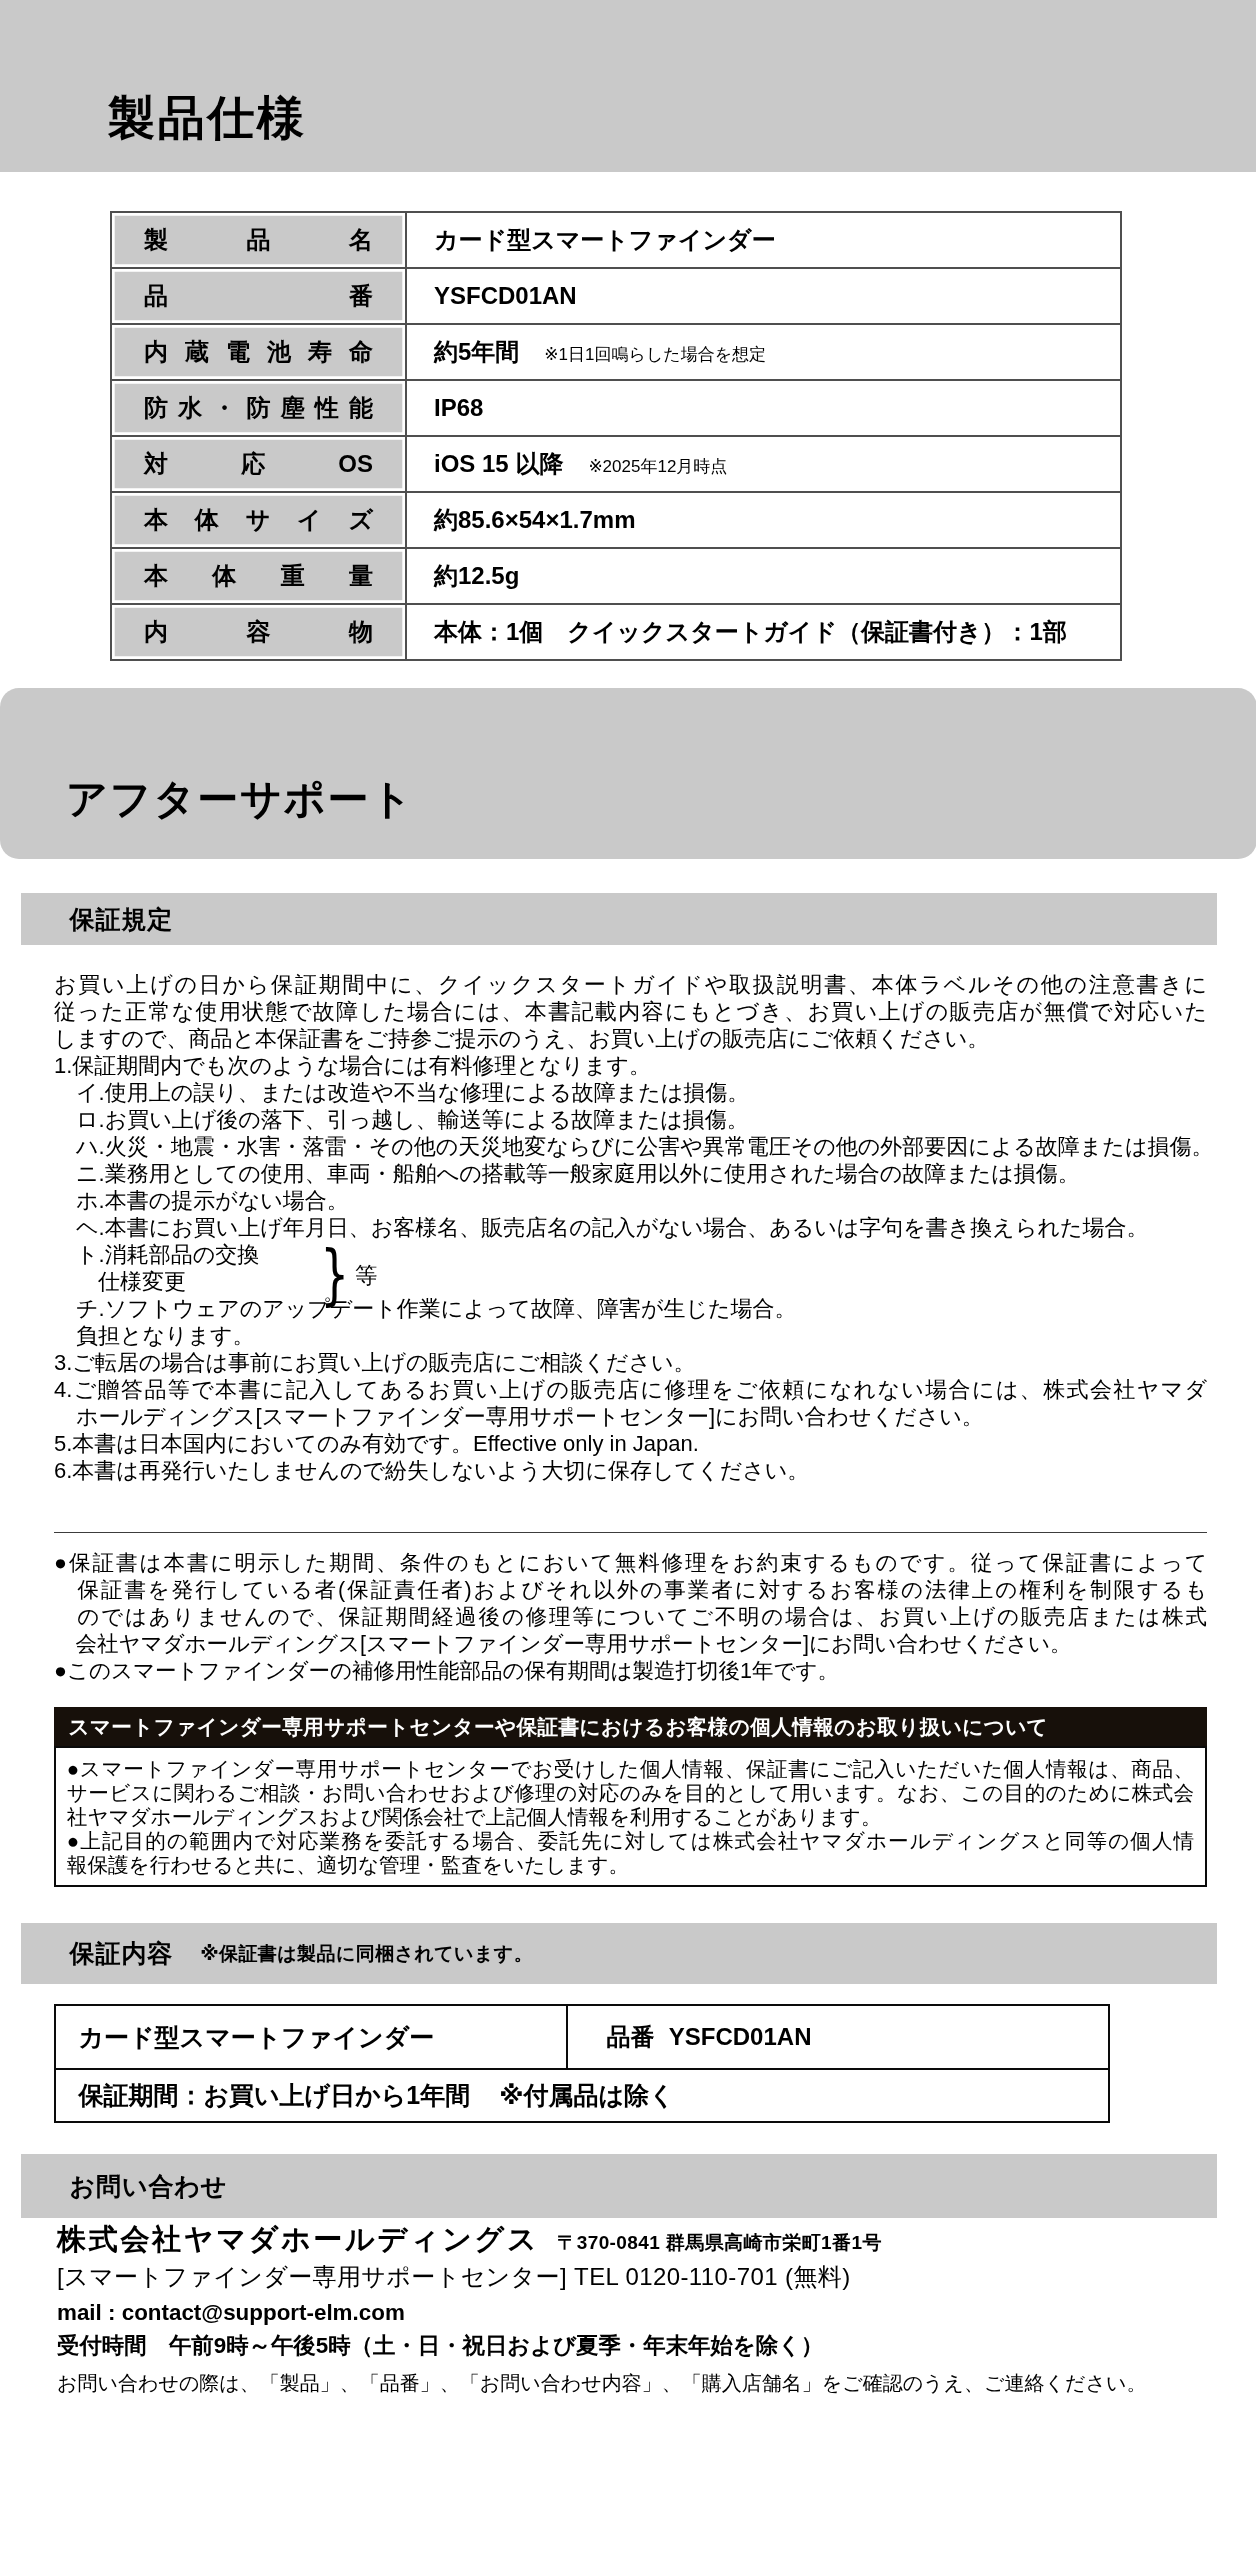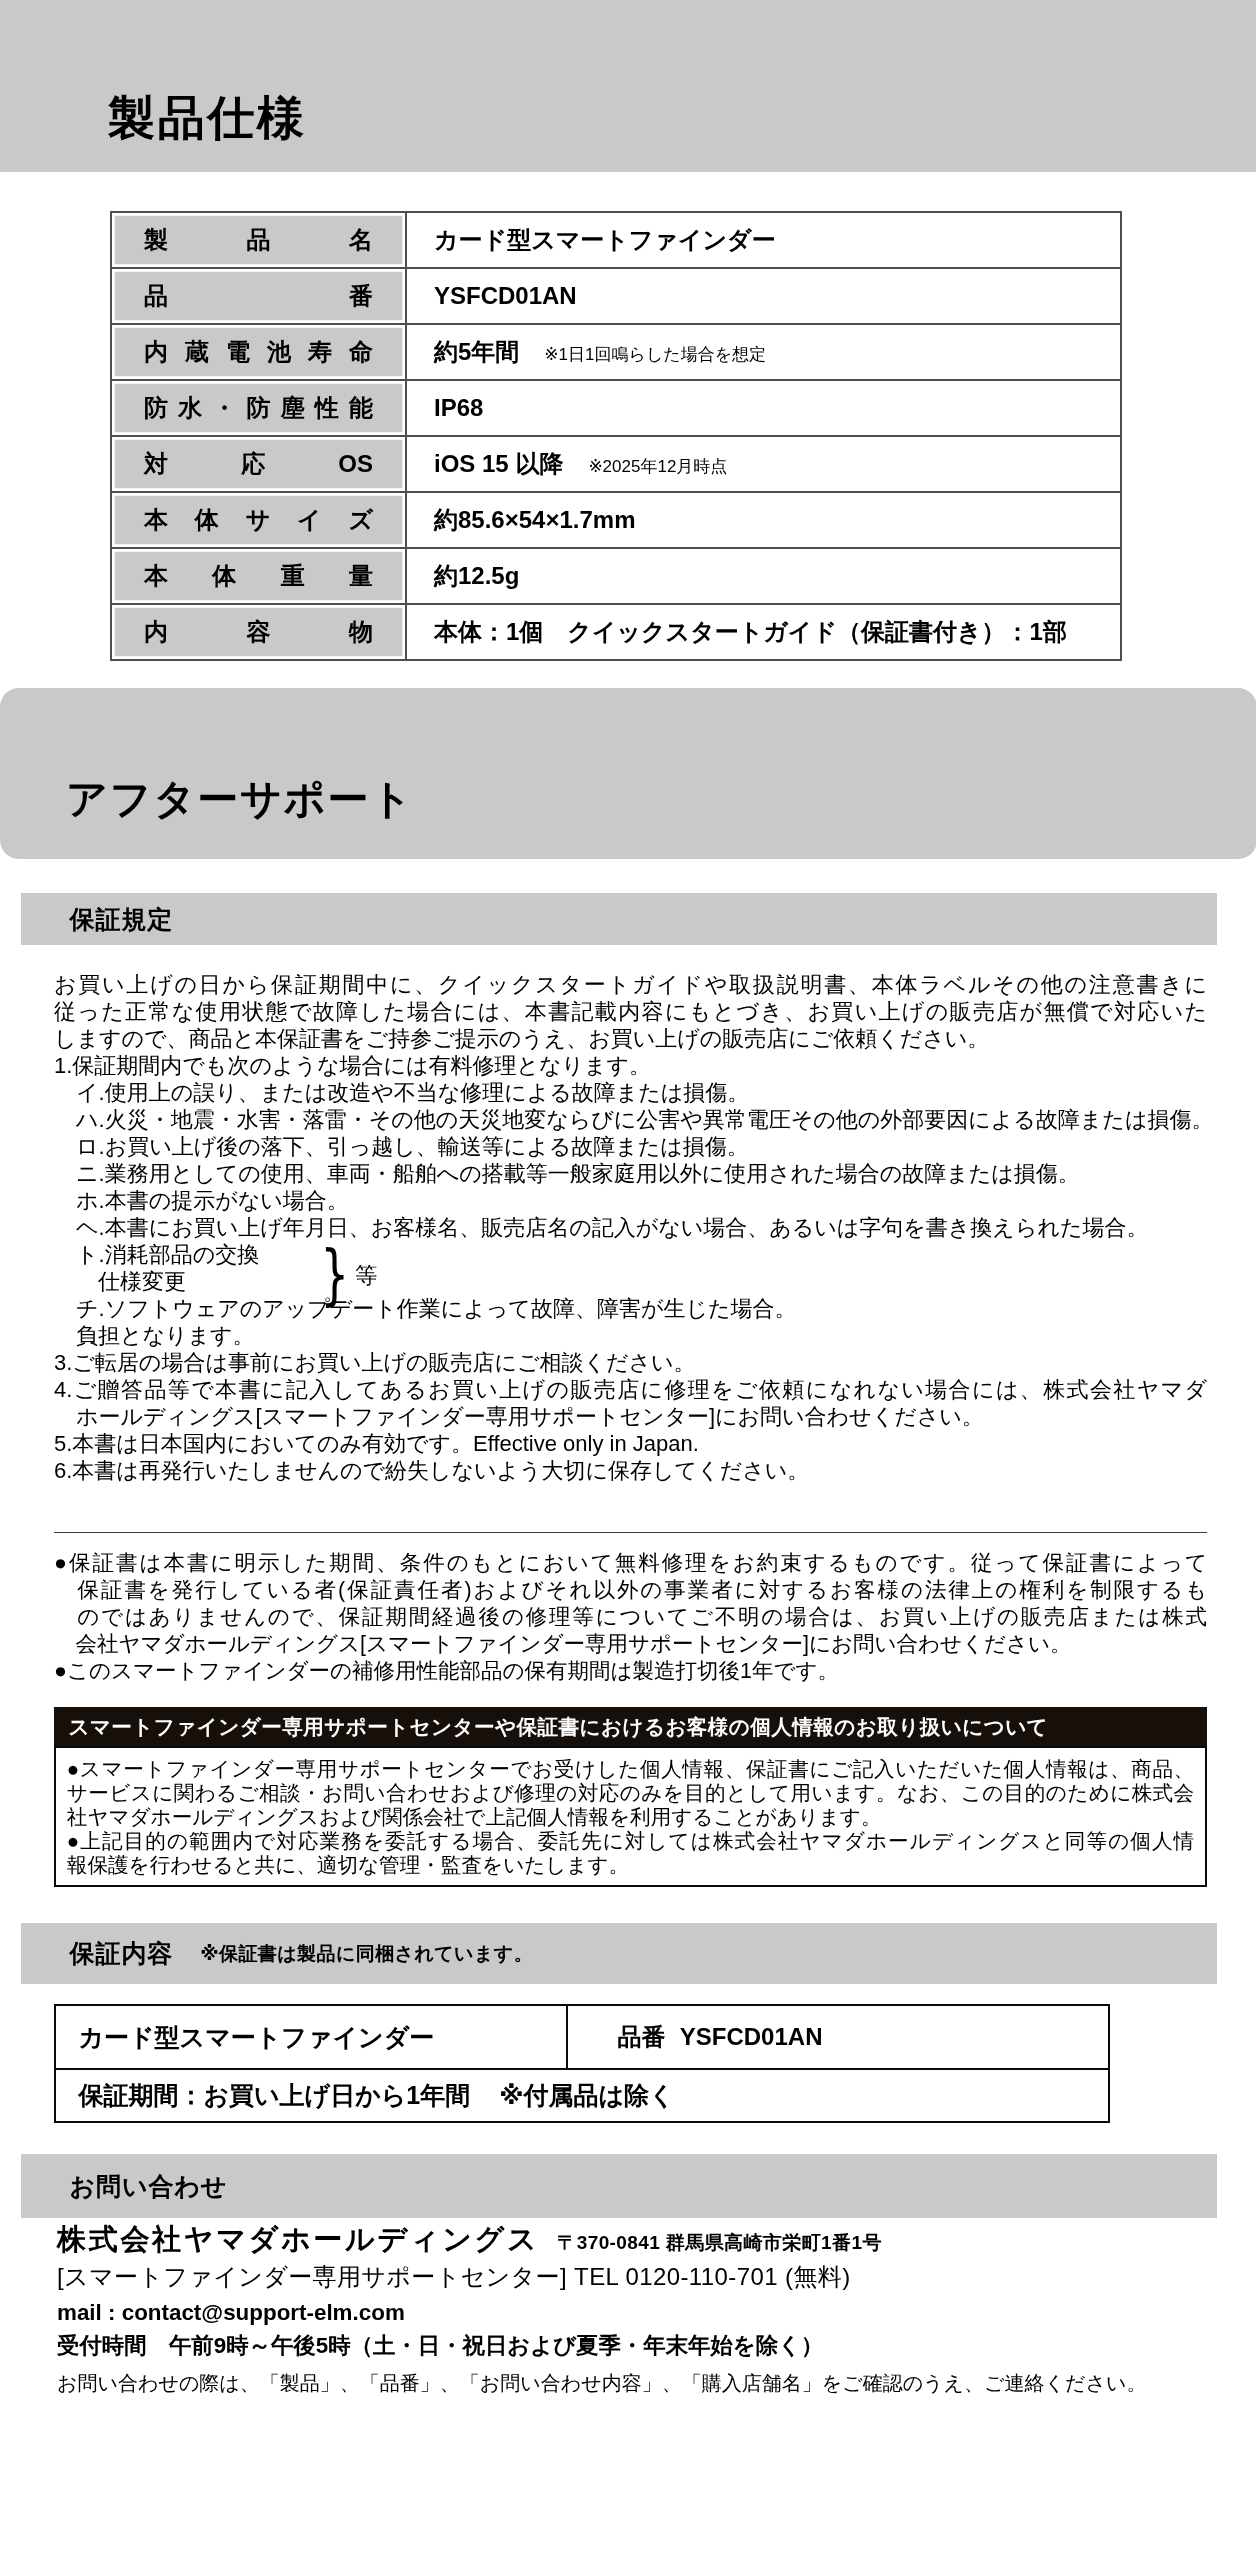--- a/index.html
+++ b/index.html
@@ -40,21 +40,21 @@
   .banner{position:absolute;left:54px;top:1707px;width:1153px;height:39px;background:#17100a;color:#fff;
       display:flex;align-items:center;padding-left:14.4px;box-sizing:border-box;font-size:20.6px;font-weight:bold;letter-spacing:0.4px;}
   .privacy-box{position:absolute;left:54px;top:1746px;width:1153px;height:141px;border:2.7px solid #0a0a0a;box-sizing:border-box;
       padding:9px 10.8px 0 10.8px;font-size:20.6px;line-height:24px;}
   
   table.coverage{position:absolute;left:54px;top:2004px;width:1056px;border-collapse:collapse;table-layout:fixed;}
   table.coverage td{border:2.7px solid #0a0a0a;vertical-align:middle;background:#fff;}
   table.coverage tr.r1 td{height:60px;}
   table.coverage tr.r2 td{height:49px;}
   td.cov-prod{width:487px;padding-left:22.4px;font-size:25px;font-weight:bold;}
-  td.cov-part{padding-left:49px;font-size:24px;font-weight:bold;}
+  td.cov-part{padding-left:38px;font-size:24px;font-weight:bold;}
   td.cov-part .pn{margin-left:14.4px;}
   td.cov-period{padding-left:22.4px;font-size:25px;font-weight:bold;}
   td.cov-period .pnote{margin-left:29px;}
   
   .contact{position:absolute;left:57px;top:2221px;width:1167px;}
   .c-line1{display:flex;align-items:baseline;}
   .c-company{font-size:29px;font-weight:bold;letter-spacing:2.7px;line-height:36px;}
   .c-address{font-size:19px;font-weight:bold;margin-left:18px;letter-spacing:0.4px;}
   .c-center{font-size:24px;font-weight:normal;line-height:36px;margin-top:1.8px;letter-spacing:0.4px;}
   .c-mail{font-size:22.4px;font-weight:bold;line-height:32px;margin-top:1.8px;}
@@ -112,22 +112,22 @@
 <div class="bar bar-rules">
   <span class="bh">保証規定</span>
 </div>
 
 <div class="textblock rules">
   <div class="ln j">お買い上げの日から保証期間中に、クイックスタートガイドや取扱説明書、本体ラベルその他の注意書きに</div>
   <div class="ln j">従った正常な使用状態で故障した場合には、本書記載内容にもとづき、お買い上げの販売店が無償で対応いた</div>
   <div class="ln">しますので、商品と本保証書をご持参ご提示のうえ、お買い上げの販売店にご依頼ください。</div>
   <div class="ln">1.保証期間内でも次のような場合には有料修理となります。</div>
   <div class="ln">　イ.使用上の誤り、または改造や不当な修理による故障または損傷。</div>
+  <div class="ln">　ロ.お買い上げ後の落下、引っ越し、輸送等による故障または損傷。</div>
   <div class="ln">　ハ.火災・地震・水害・落雷・その他の天災地変ならびに公害や異常電圧その他の外部要因による故障または損傷。</div>
-  <div class="ln">　ロ.お買い上げ後の落下、引っ越し、輸送等による故障または損傷。</div>
   <div class="ln">　ニ.業務用としての使用、車両・船舶への搭載等一般家庭用以外に使用された場合の故障または損傷。</div>
   <div class="ln">　ホ.本書の提示がない場合。</div>
   <div class="ln">　ヘ.本書にお買い上げ年月日、お客様名、販売店名の記入がない場合、あるいは字句を書き換えられた場合。</div>
   <div class="ln">　ト.消耗部品の交換</div>
   <div class="ln">　　仕様変更</div>
   <div class="ln">　チ.ソフトウェアのアップデート作業によって故障、障害が生じた場合。</div>
   <div class="ln">　負担となります。</div>
   <div class="ln">3.ご転居の場合は事前にお買い上げの販売店にご相談ください。</div>
   <div class="ln j">4.ご贈答品等で本書に記入してあるお買い上げの販売店に修理をご依頼になれない場合には、株式会社ヤマダ</div>
   <div class="ln">　ホールディングス[スマートファインダー専用サポートセンター]にお問い合わせください。</div>

